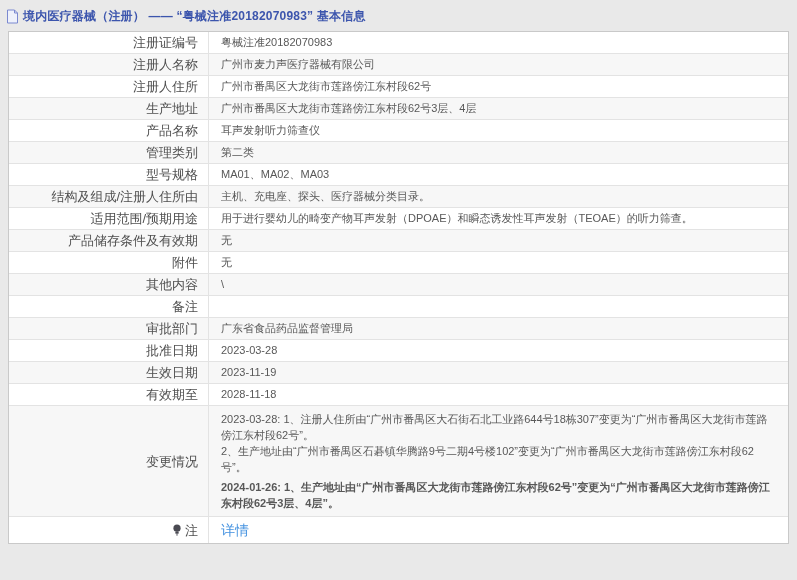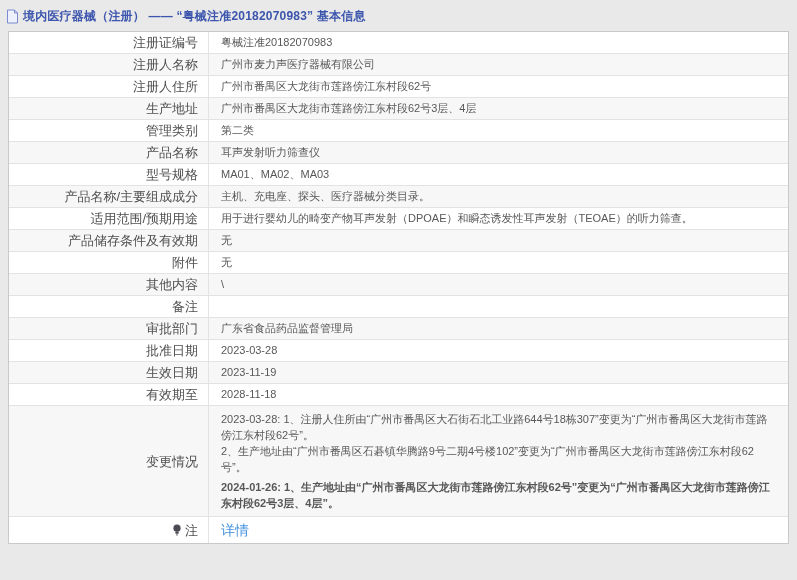--- a/index.html
+++ b/index.html
@@ -95,36 +95,36 @@
       <div class="lcell">注册人住所</div>
       <div class="vcell">广州市番禺区大龙街市莲路傍江东村段62号</div>
     </div>
 
     <div class="row">
       <div class="lcell">生产地址</div>
       <div class="vcell">广州市番禺区大龙街市莲路傍江东村段62号3层、4层</div>
     </div>
 
     <div class="row">
-      <div class="lcell">管理类别</div>
-      <div class="vcell">第二类</div>
+      <div class="lcell">产品名称</div>
+      <div class="vcell">耳声发射听力筛查仪</div>
     </div>
 
     <div class="row">
-      <div class="lcell">产品名称</div>
-      <div class="vcell">耳声发射听力筛查仪</div>
+      <div class="lcell">管理类别</div>
+      <div class="vcell">第二类</div>
     </div>
 
     <div class="row">
       <div class="lcell">型号规格</div>
       <div class="vcell">MA01、MA02、MA03</div>
     </div>
 
     <div class="row">
-      <div class="lcell">产品名称/主要组成成分</div>
+      <div class="lcell">结构及组成/注册人住所由</div>
       <div class="vcell">主机、充电座、探头、医疗器械分类目录。</div>
     </div>
 
     <div class="row">
       <div class="lcell">适用范围/预期用途</div>
       <div class="vcell">用于进行婴幼儿的畸变产物耳声发射（DPOAE）和瞬态诱发性耳声发射（TEOAE）的听力筛查。</div>
     </div>
 
     <div class="row">
       <div class="lcell">产品储存条件及有效期</div>

